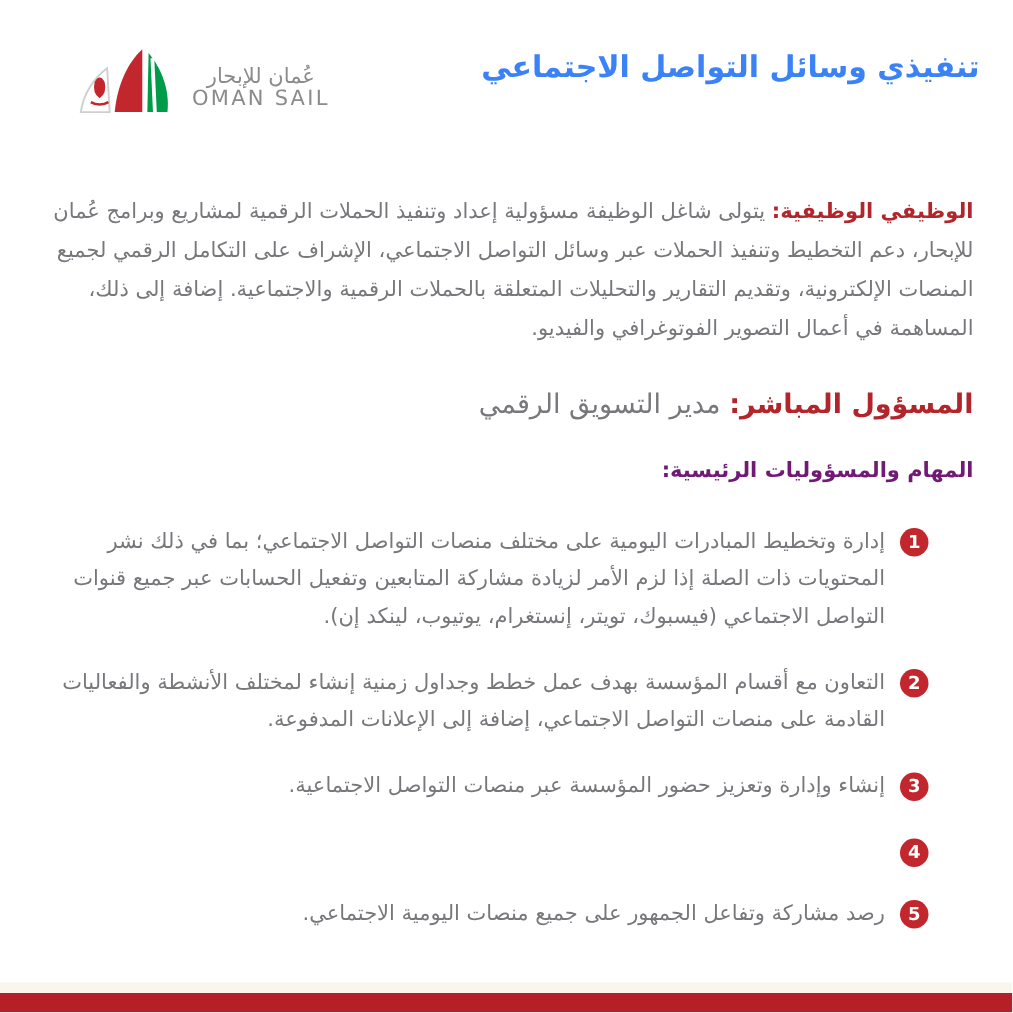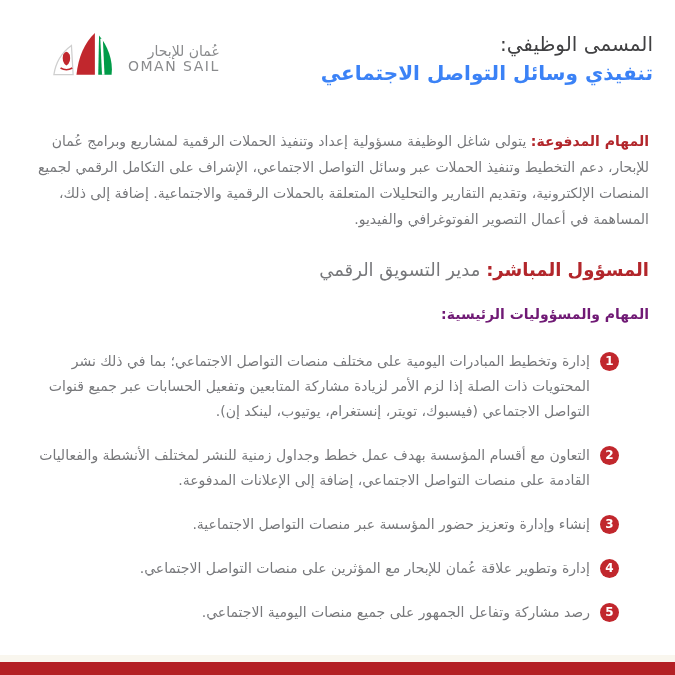--- a/index.html
+++ b/index.html
@@ -23,21 +23,21 @@
   }
   .logo {
     position: absolute;
     top: 30px;
     left: 48px;
     display: flex;
     align-items: center;
     gap: 8px;
   }
   .logo svg { display: block; }
-  .logo-text { text-align: right; direction: rtl; }
+  .logo-text { text-align: center; direction: rtl; }
   .logo-ar {
     font-size: 14px;
     color: #8a8b8d;
     line-height: 16px;
   }
   .logo-en {
     font-size: 14px;
     color: #8a8b8d;
     letter-spacing: 1.5px;
     line-height: 14px;
@@ -161,56 +161,54 @@
         <path d="M61 5 C71 17 78 34 76 52 L60 52 Z" fill="#009b48"></path>
         <path d="M64 9 L66 52" stroke="#ffffff" stroke-width="3" fill="none"></path>
       </svg>
       <div class="logo-text">
         <div class="logo-ar">عُمان للإبحار</div>
         <div class="logo-en">OMAN SAIL</div>
       </div>
     </div>
 
     <div class="title-block">
-      <div class="title-label">المسمى الوظيفي:</div>
       <div class="title-value">تنفيذي وسائل التواصل الاجتماعي</div>
     </div>
 
   </div>
 
   <div class="body">
 
     <p class="intro">
-      <span class="red-label">المهام المدفوعة:</span>
+      <span class="red-label">الوظيفي الوظيفية:</span>
       <span>يتولى شاغل الوظيفة مسؤولية إعداد وتنفيذ الحملات الرقمية لمشاريع وبرامج عُمان للإبحار، دعم التخطيط وتنفيذ الحملات عبر وسائل التواصل الاجتماعي، الإشراف على التكامل الرقمي لجميع المنصات الإلكترونية، وتقديم التقارير والتحليلات المتعلقة بالحملات الرقمية والاجتماعية. إضافة إلى ذلك، المساهمة في أعمال التصوير الفوتوغرافي والفيديو.</span>
     </p>
 
     <p class="supervisor">
       <span class="red-label">المسؤول المباشر:</span>
       <span>مدير التسويق الرقمي</span>
     </p>
 
     <p class="resp-heading">المهام والمسؤوليات الرئيسية:</p>
 
     <ol class="resp-list">
       <li class="resp-item">
         <span class="badge">1</span>
         <span class="item-text">إدارة وتخطيط المبادرات اليومية على مختلف منصات التواصل الاجتماعي؛ بما في ذلك نشر المحتويات ذات الصلة إذا لزم الأمر لزيادة مشاركة المتابعين وتفعيل الحسابات عبر جميع قنوات التواصل الاجتماعي (فيسبوك، تويتر، إنستغرام، يوتيوب، لينكد إن).</span>
       </li>
       <li class="resp-item">
         <span class="badge">2</span>
-        <span class="item-text">التعاون مع أقسام المؤسسة بهدف عمل خطط وجداول زمنية للنشر لمختلف الأنشطة والفعاليات القادمة على منصات التواصل الاجتماعي، إضافة إلى الإعلانات المدفوعة.</span>
+        <span class="item-text">التعاون مع أقسام المؤسسة بهدف عمل خطط وجداول زمنية إنشاء لمختلف الأنشطة والفعاليات القادمة على منصات التواصل الاجتماعي، إضافة إلى الإعلانات المدفوعة.</span>
       </li>
       <li class="resp-item">
         <span class="badge">3</span>
         <span class="item-text">إنشاء وإدارة وتعزيز حضور المؤسسة عبر منصات التواصل الاجتماعية.</span>
       </li>
       <li class="resp-item">
         <span class="badge">4</span>
-        <span class="item-text">إدارة وتطوير علاقة عُمان للإبحار مع المؤثرين على منصات التواصل الاجتماعي.</span>
       </li>
       <li class="resp-item">
         <span class="badge">5</span>
         <span class="item-text">رصد مشاركة وتفاعل الجمهور على جميع منصات اليومية الاجتماعي.</span>
       </li>
     </ol>
 
   </div>
 
   <div class="footer-cream"></div>

